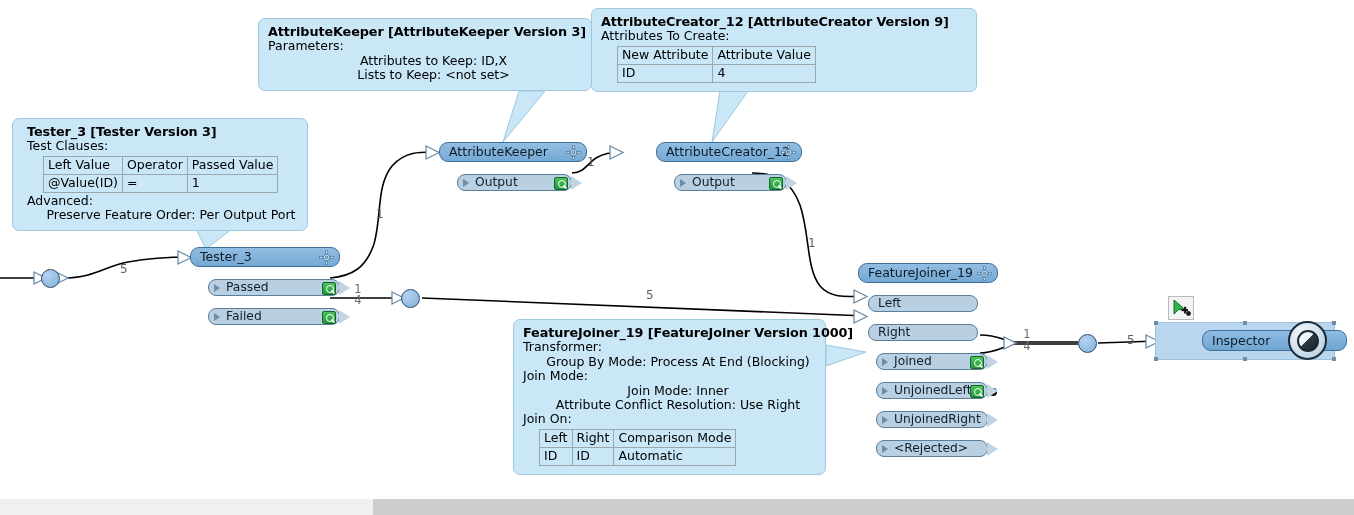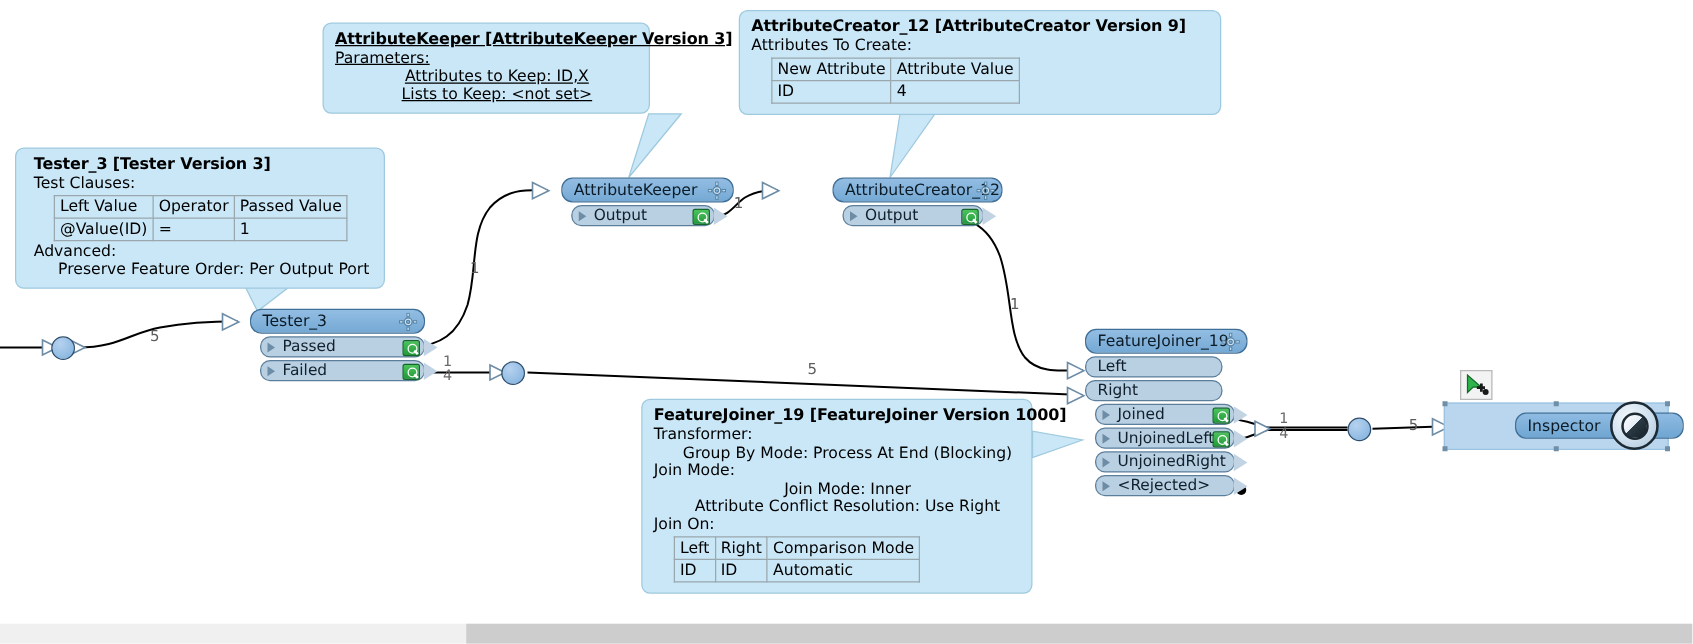--- a/index.html
+++ b/index.html
@@ -45,31 +45,30 @@
     position: relative;
     height: 20px;
     background: linear-gradient(#93bde3, #74a9d4);
     border: 1px solid #3f6e96;
     border-radius: 9px;
     color: #0c1b26;
     font-size: 12.5px;
     line-height: 18px;
     padding: 0 26px 0 9px;
     white-space: nowrap;
-    margin-left: 10px;
   }
   .nhead.sel { background: linear-gradient(#8fbbe2, #6fa6d2); }
   .gear {
     position: absolute; right: 5px; top: 2px; width: 15px; height: 15px;
     opacity: .75;
   }
   .port {
     position: relative;
     height: 17px;
-    margin-top: 2px;
+    margin-top: 12px;
     margin-left: 18px;
     background: #b9cfe2;
     border: 1px solid #5b7e9b;
     border-radius: 8px;
     font-size: 12.3px;
     line-height: 15px;
     color: #10202c;
     padding: 0 24px 0 17px;
     white-space: nowrap;
   }
@@ -207,21 +206,21 @@
     <circle cx="993" cy="392" r="4" fill="#000000"></circle>
 
     <g fill="#c9e7f7" stroke="#9ec9de" stroke-width="1">
       <path d="M519,91 L545,91 L503,142 Z"></path>
       <path d="M720,91 L748,91 L712,142 Z"></path>
       <path d="M196,229 L232,229 L206,249 Z"></path>
       <path d="M826,345 L826,366 L866,352 Z"></path>
     </g>
   </svg>
 
-  <div class="annot" style="left:258px; top:18px; width:262px;text-decoration:underline;">
+  <div class="annot" style="left:258px; top:18px; width:334px;">
     <div class="atitle">AttributeKeeper [AttributeKeeper Version 3]</div>
     <div class="aline">Parameters:</div>
     <div class="aline aindent">Attributes to Keep: ID,X</div>
     <div class="aline aindent">Lists to Keep: &lt;not set&gt;</div>
   </div>
 
   <div class="annot" style="left:591px; top:8px; width:386px;">
     <div class="atitle">AttributeCreator_12 [AttributeCreator Version 9]</div>
     <div class="aline">Attributes To Create:</div>
     <table>

